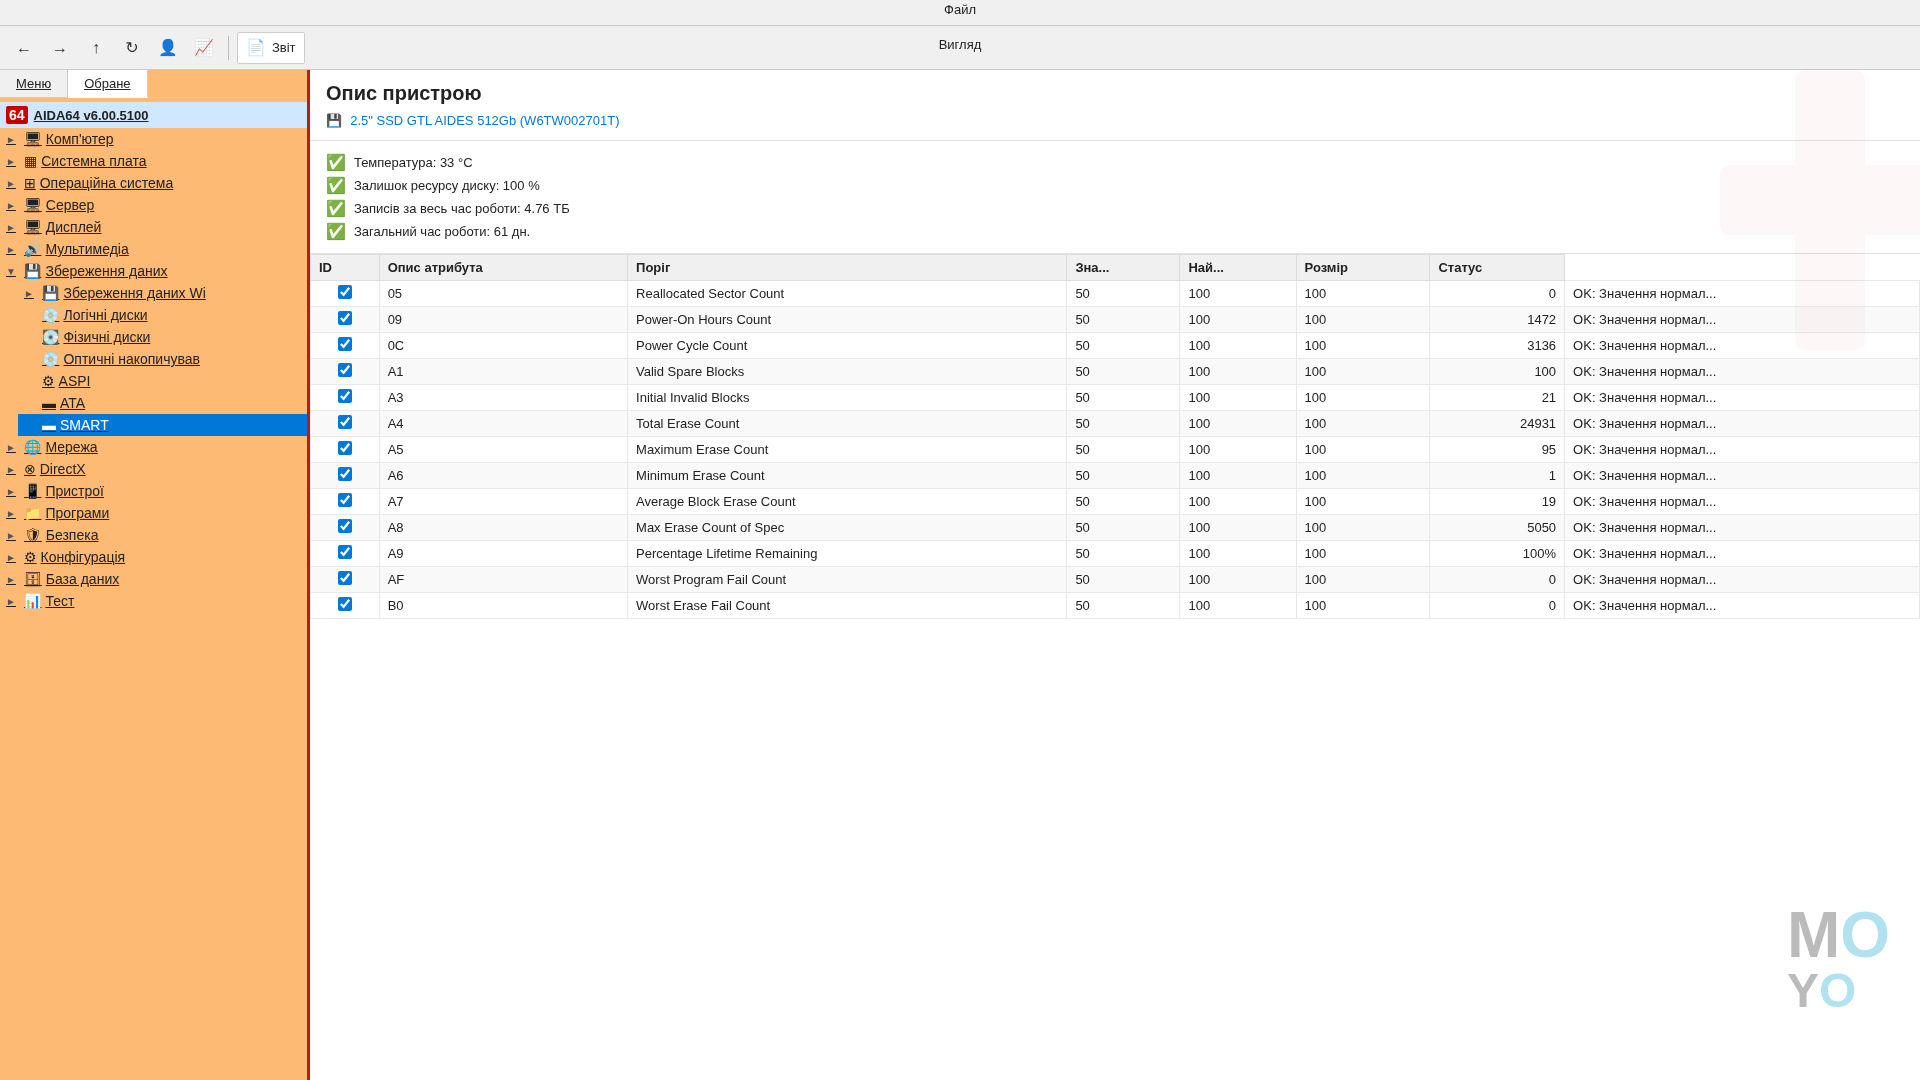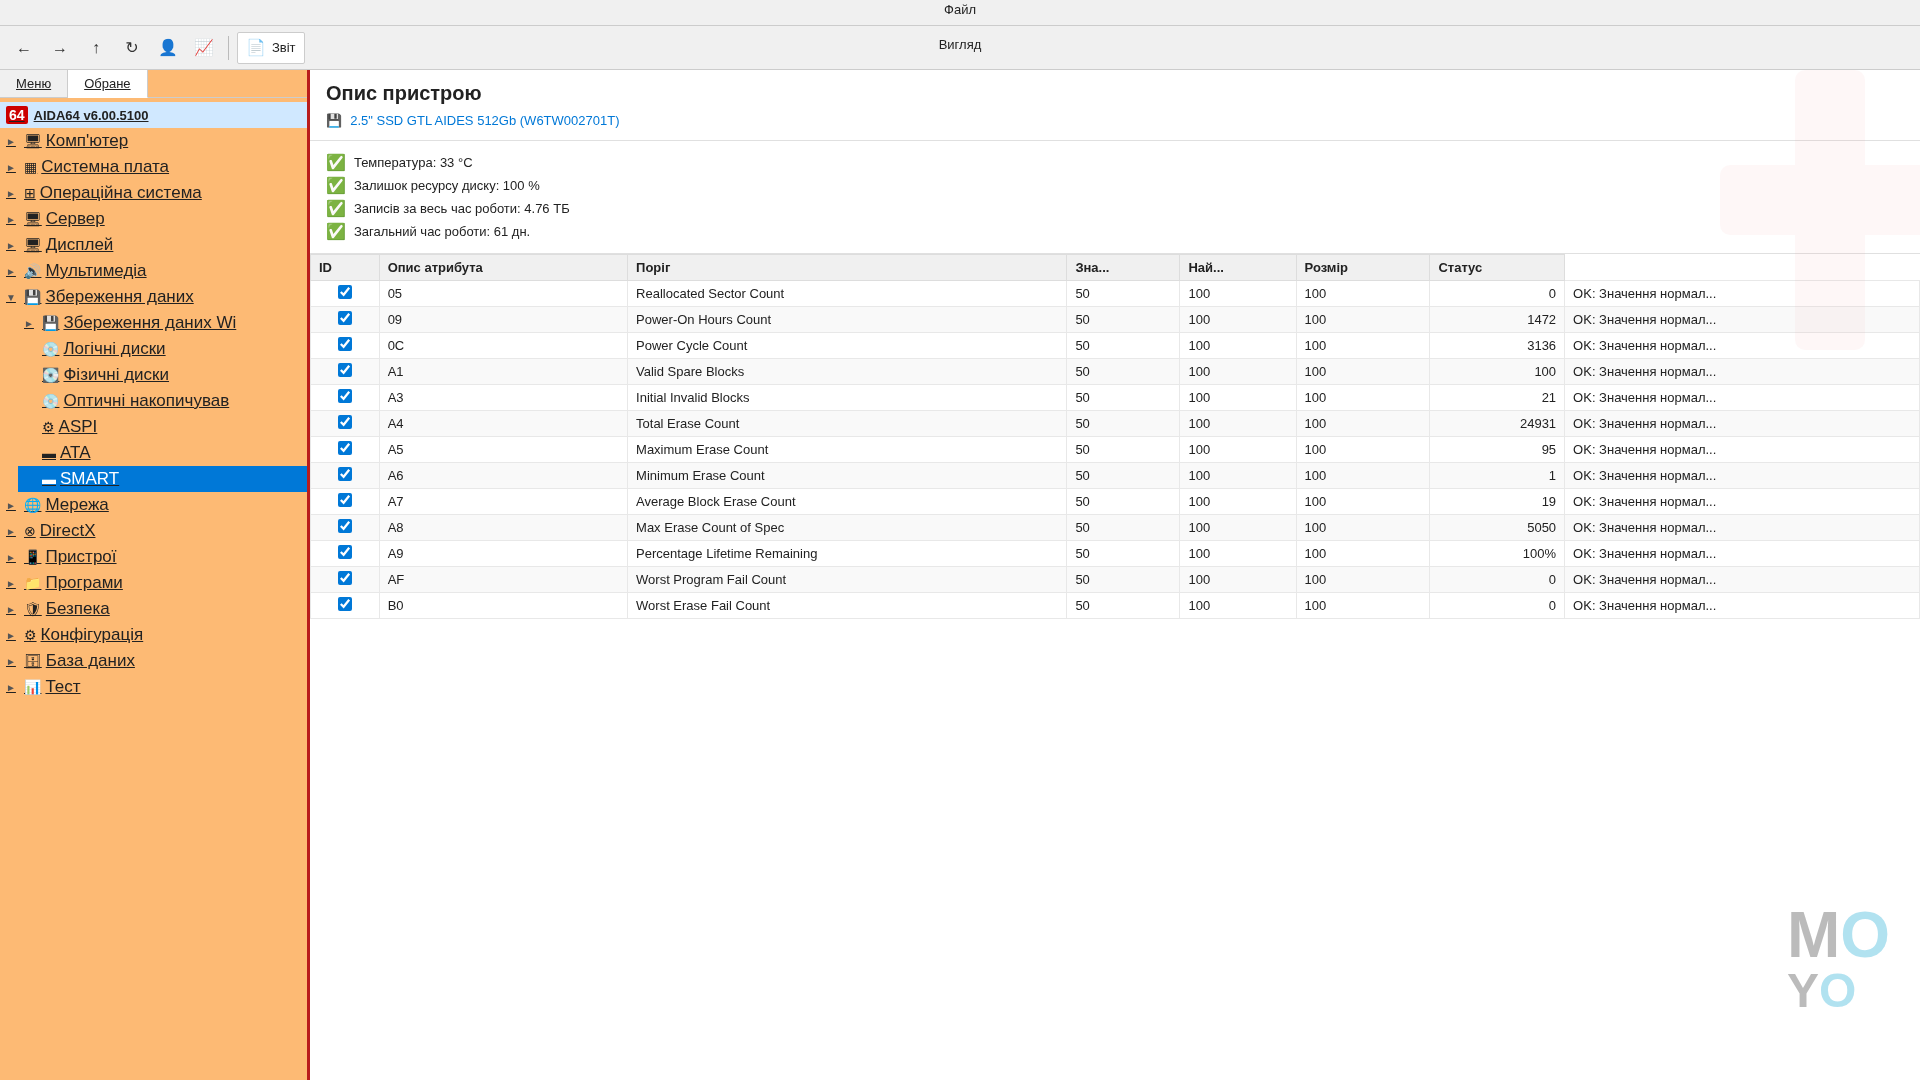--- a/index.html
+++ b/index.html
@@ -23,21 +23,21 @@
     .sidebar-tabs { display: flex; border-bottom: 1px solid #ccc; }
     .sidebar-tab { padding: 6px 16px; cursor: pointer; font-size: 13px; border-right: 1px solid #ccc; background: #f0f0f0; }
     .sidebar-tab.active { background: #fff; border-bottom: 1px solid #fff; margin-bottom: -1px; }
 
     .tree-root { padding: 4px 0; }
     .tree-node { display: flex; align-items: center; padding: 3px 6px; cursor: pointer; gap: 4px; white-space: nowrap; }
     .tree-node.selected { background: #0078d7; color: white; }
     .tree-node.selected .tree-label { color: white; }
     .tree-chevron { font-size: 10px; width: 14px; color: #555; flex-shrink: 0; }
     .tree-icon { font-size: 14px; flex-shrink: 0; }
-    .tree-label { font-size: 17px; }
+    .tree-label { font-size: 14px; }
     .tree-children { padding-left: 18px; }
     .app-title { display: flex; align-items: center; gap: 6px; padding: 4px 6px; background: #d0e8ff; font-weight: bold; }
 
     
     .content { flex: 1; background: #fff; overflow: hidden; display: flex; flex-direction: column; }
 
     
     .device-section { padding: 12px 16px; border-bottom: 1px solid #e0e0e0; }
     .device-title { font-size: 20px; font-weight: bold; margin-bottom: 8px; color: #222; }
     .device-name { display: flex; align-items: center; gap: 8px; font-size: 13px; color: #0078d7; }

